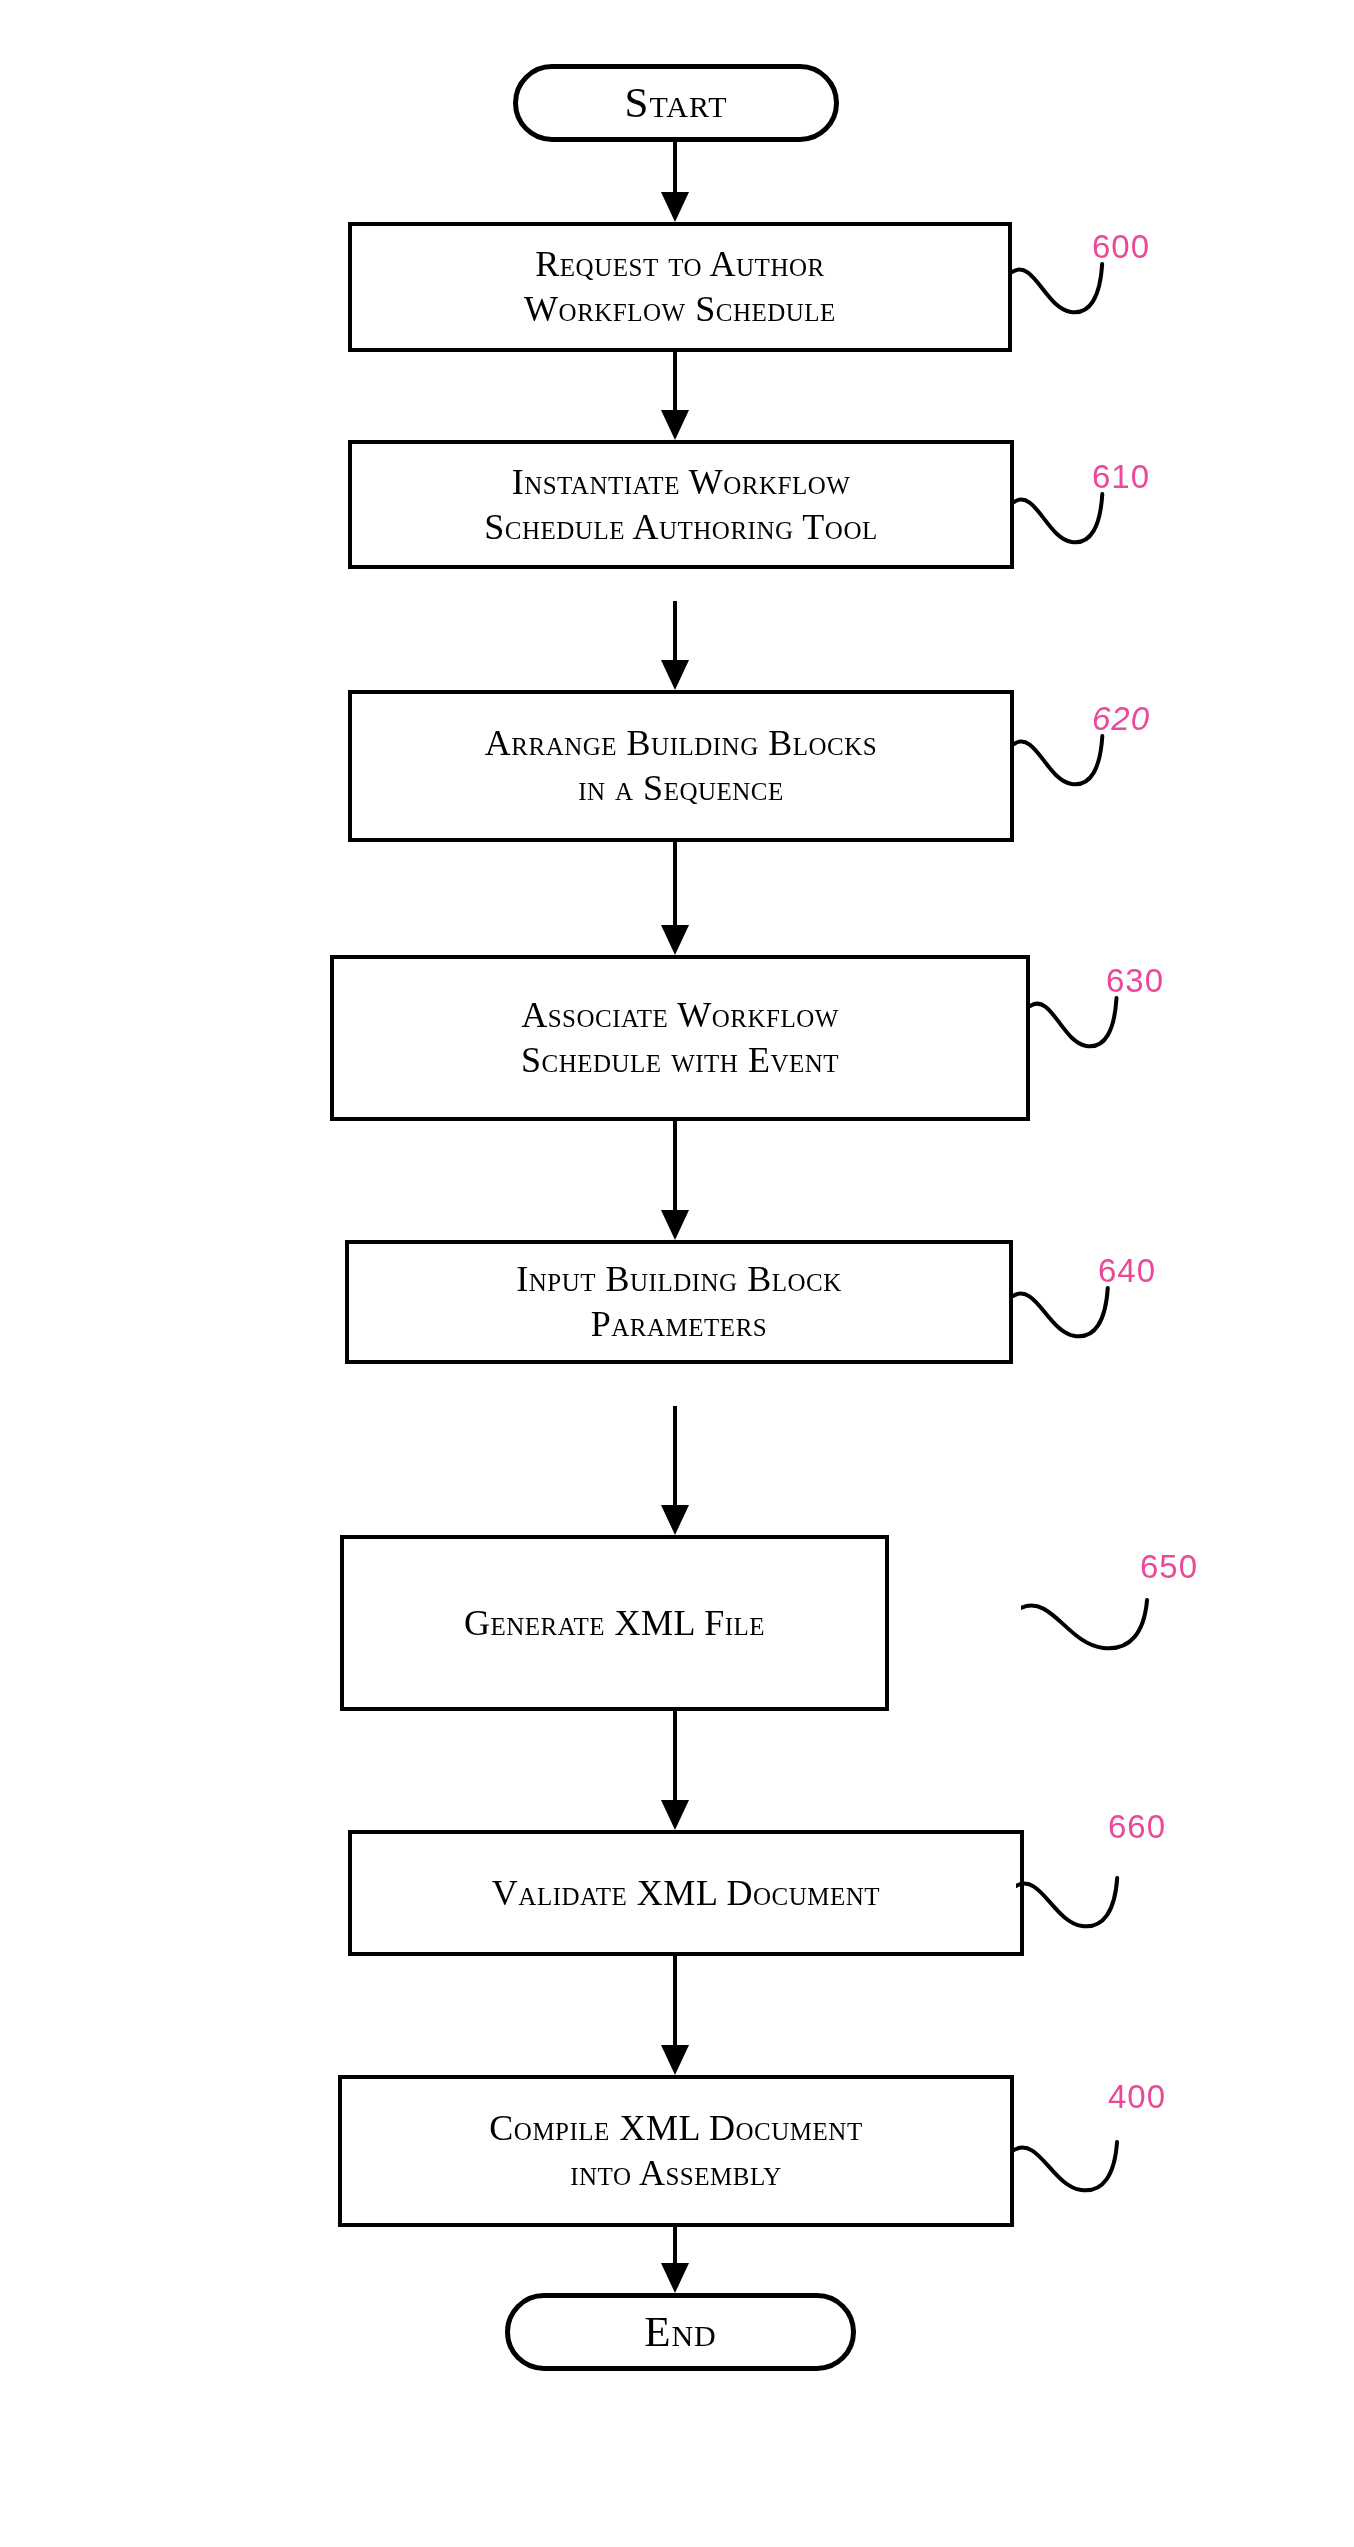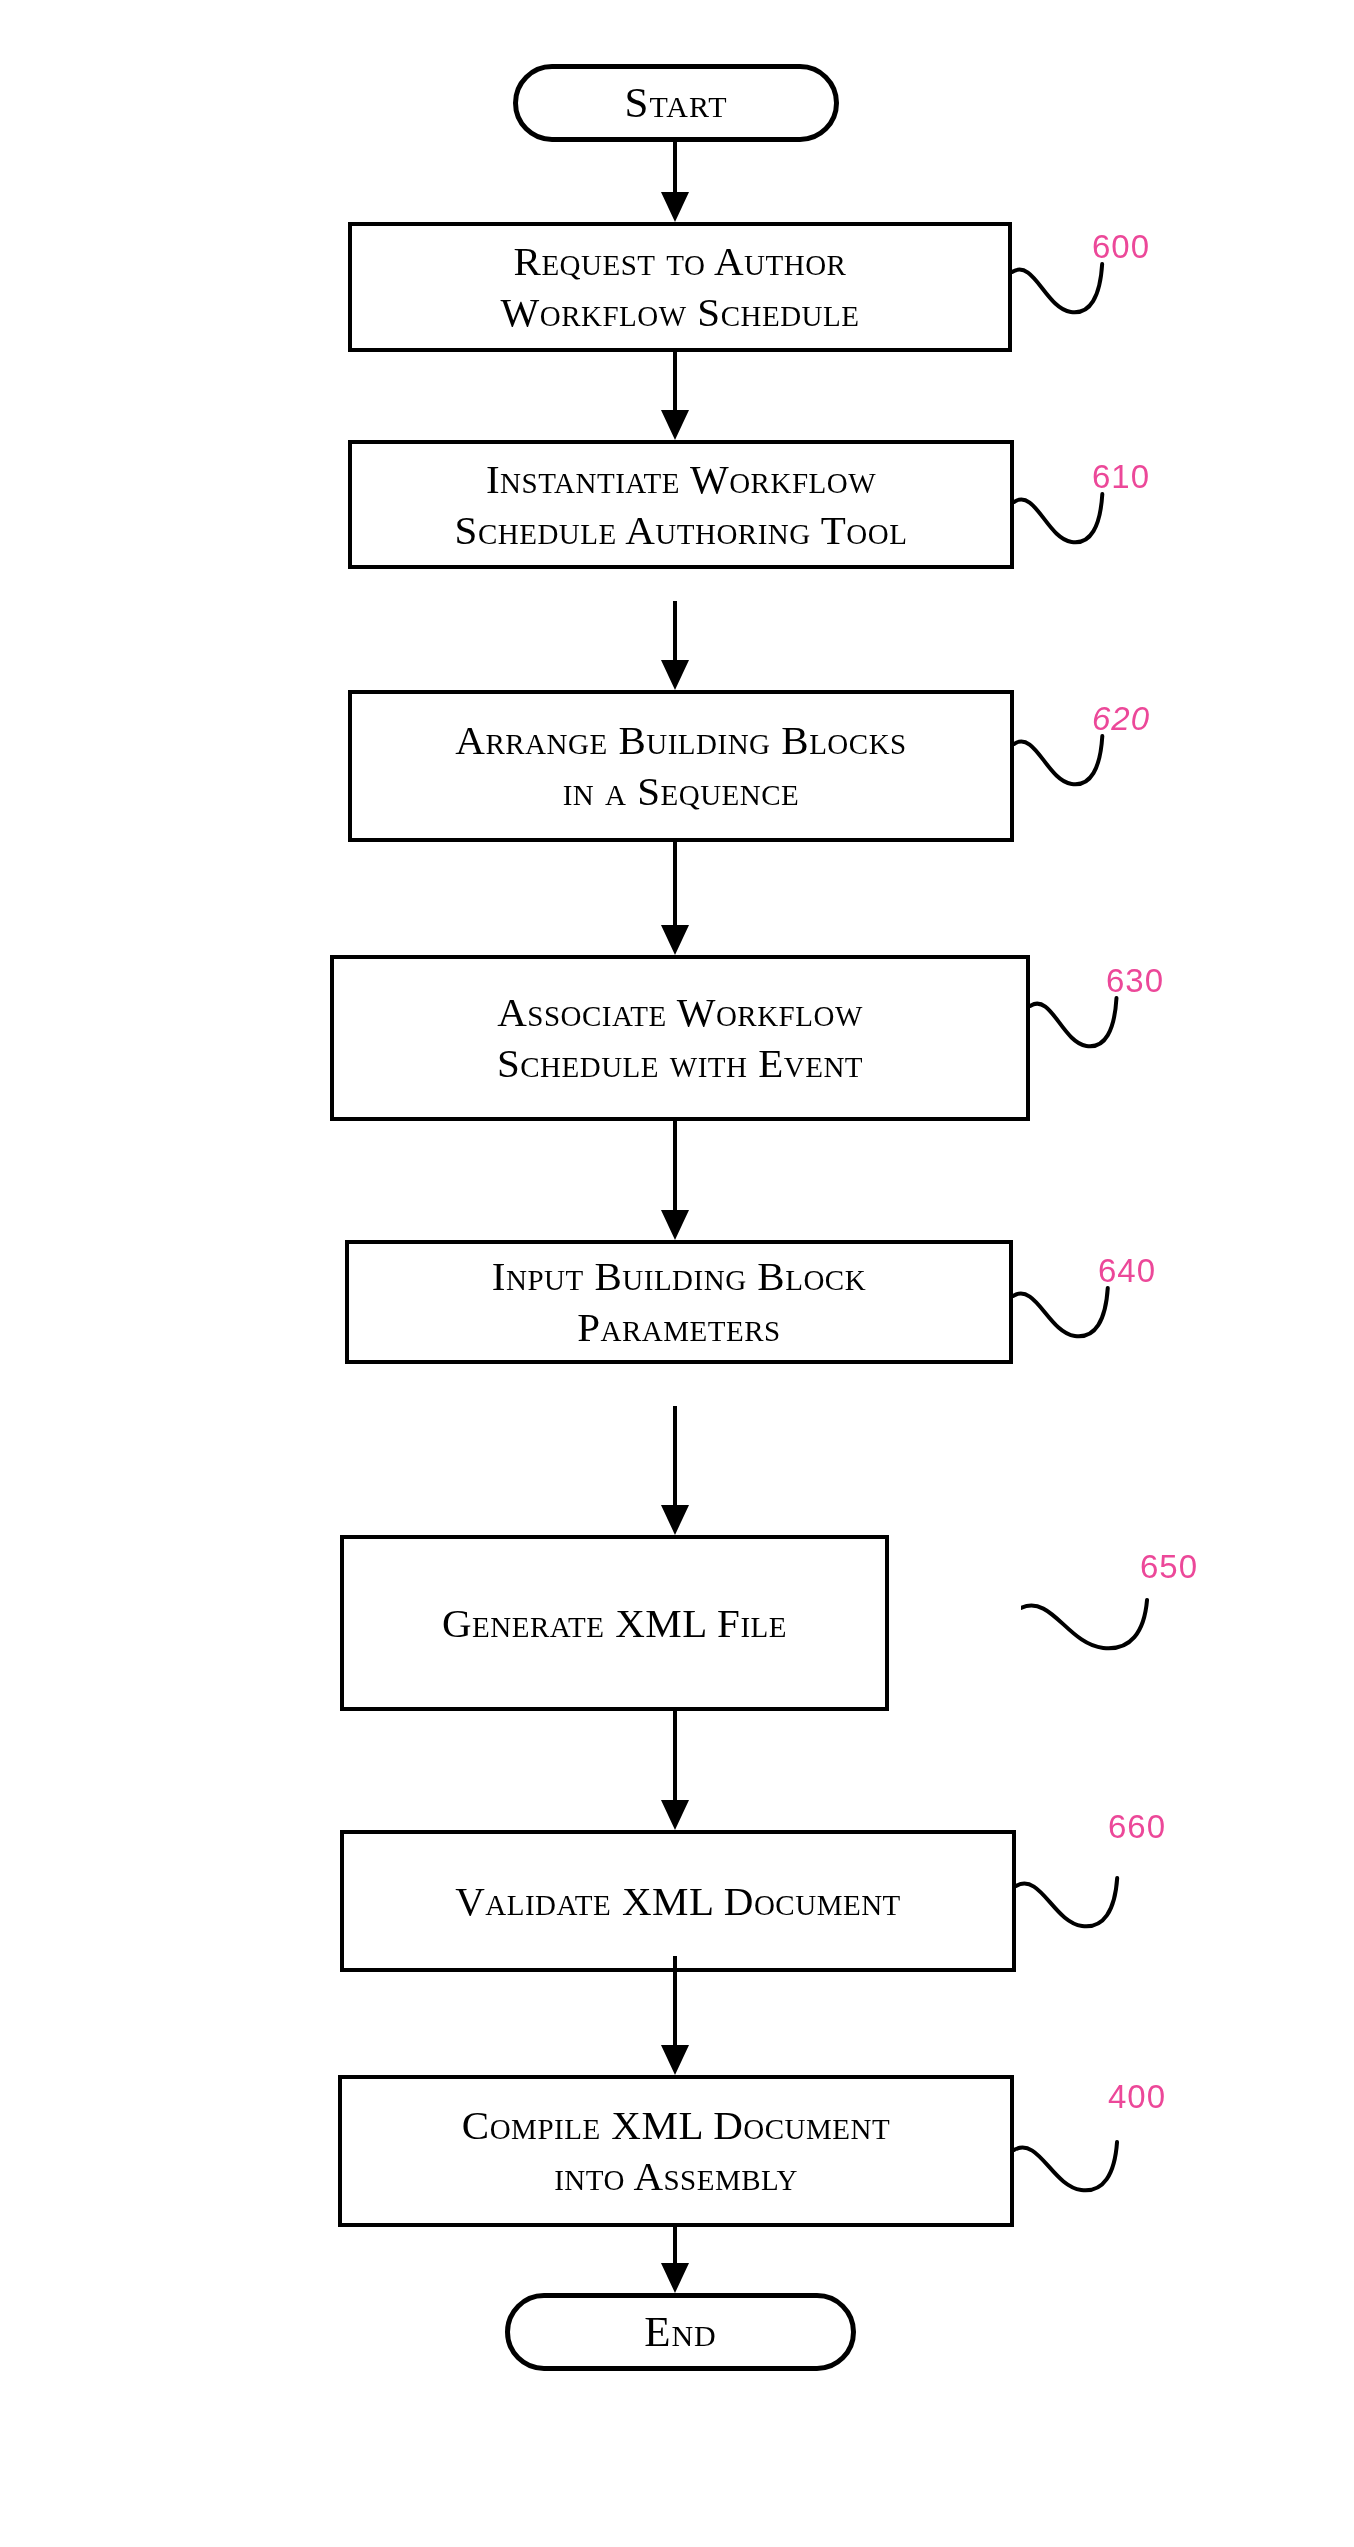--- a/index.html
+++ b/index.html
@@ -35,21 +35,21 @@
   }
   .node-label {
     font-family: "Liberation Serif", "DejaVu Serif", serif;
     font-variant: small-caps;
     font-weight: 400;
     color: #000000;
     letter-spacing: 0.5px;
     line-height: 1.24;
     white-space: nowrap;
   }
-  .node.process .node-label { font-size: 41px; }
+  .node.process .node-label { font-size: 36px; }
   .node.terminal .node-label { font-size: 43px; letter-spacing: 1px; }
 
   
   .connector {
     position: absolute;
     overflow: visible;
   }
 
   
   .ref-num {
@@ -90,21 +90,21 @@
         <div class="node-label">Associate Workflow</div>
         <div class="node-label">Schedule with Event</div>
       </div>
       <div class="node process" style="left: 345px; top: 1240px; width: 668px; height: 124px;">
         <div class="node-label">Input Building Block</div>
         <div class="node-label">Parameters</div>
       </div>
       <div class="node process" style="left: 340px; top: 1535px; width: 549px; height: 176px;">
         <div class="node-label">Generate XML File</div>
       </div>
-      <div class="node process" style="left: 340px; top: 1830px; width: 676px; height: 142px;">
+      <div class="node process" style="left: 348px; top: 1830px; width: 676px; height: 126px;">
         <div class="node-label">Validate XML Document</div>
       </div>
       <div class="node process" style="left: 338px; top: 2075px; width: 676px; height: 152px;">
         <div class="node-label">Compile XML Document</div>
         <div class="node-label">into Assembly</div>
       </div>
       <div class="node terminal" style="left: 505px; top: 2293px; width: 351px; height: 78px;">
         <div class="node-label">End</div>
       </div>
     </div>

